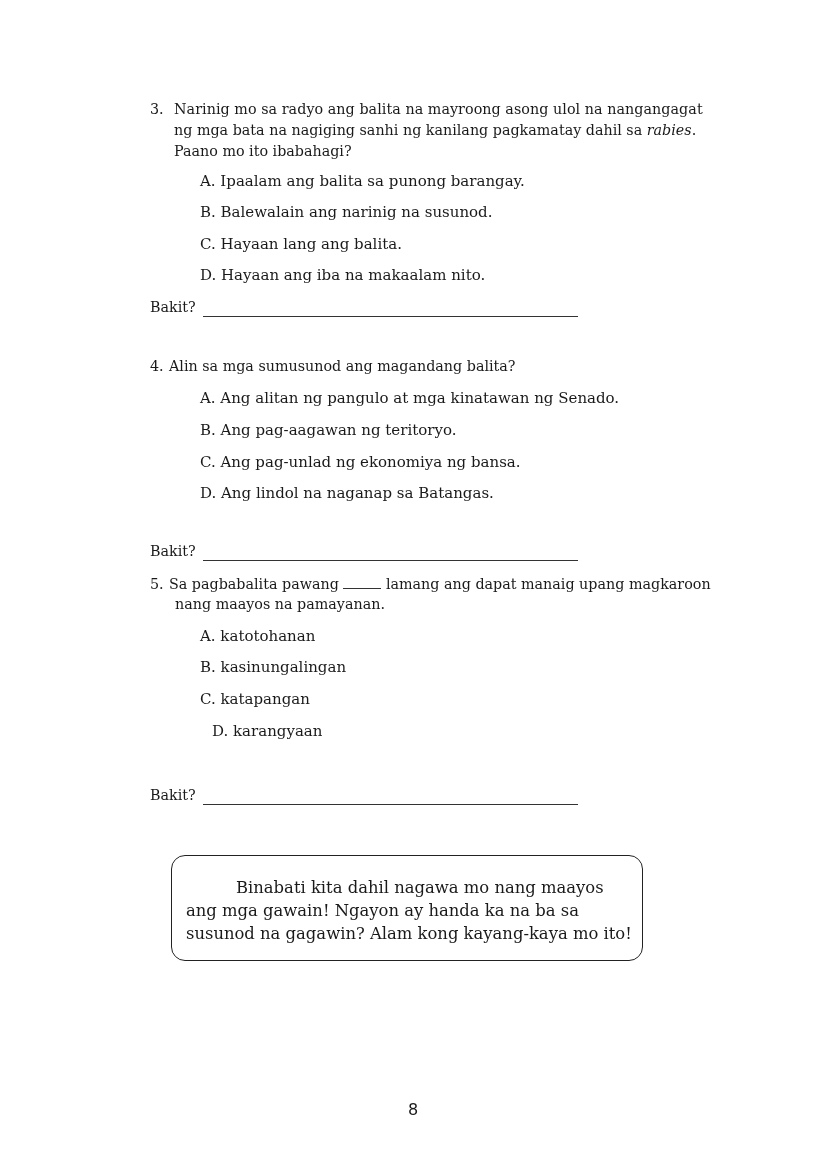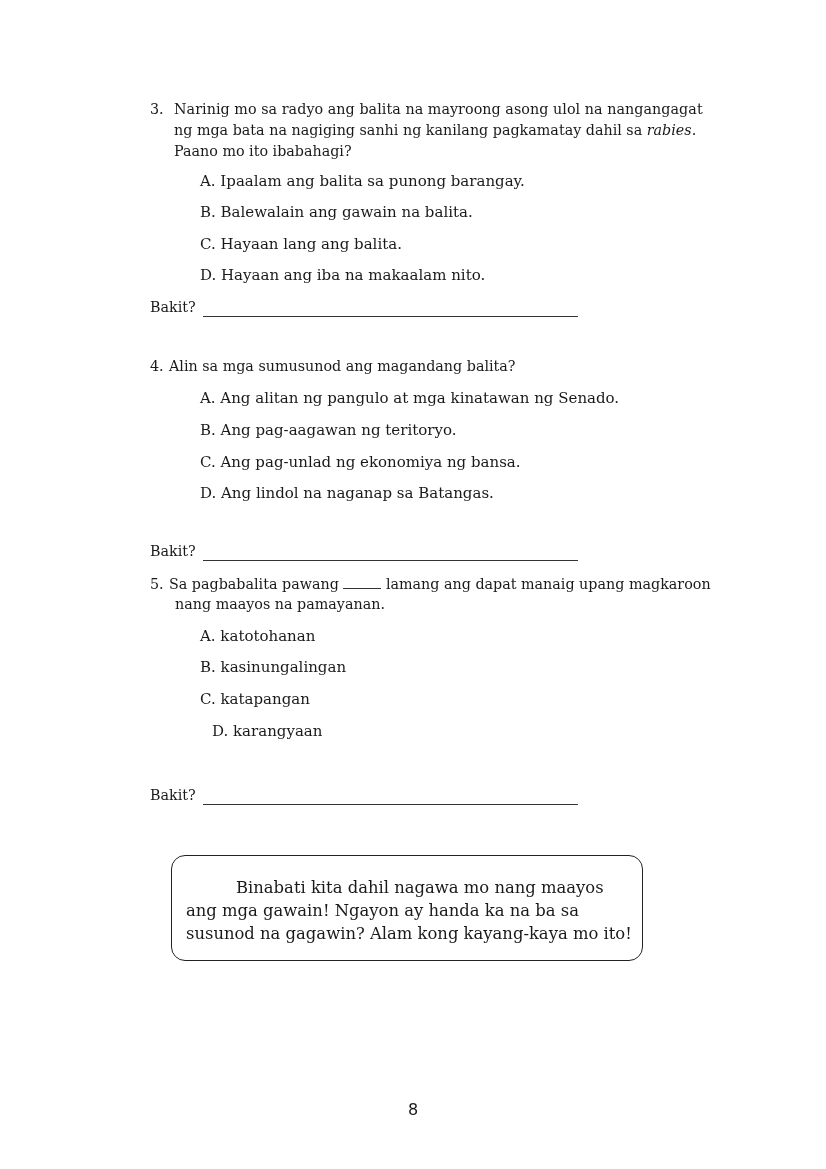--- a/index.html
+++ b/index.html
@@ -78,21 +78,21 @@
 
 <div class="page">
 
   <div>
     <span class="abs q-text" style="left:150px; top:99px;">3.</span>
     <span class="abs q-text" style="left:174px; top:99px; letter-spacing:0.05px;">Narinig mo sa radyo ang balita na mayroong asong ulol na nangangagat</span>
     <span class="abs q-text" style="left:174px; top:120px;"><span>ng mga bata na nagiging sanhi ng kanilang pagkamatay dahil sa </span><i>rabies</i><span>.</span></span>
     <span class="abs q-text" style="left:174px; top:141px;">Paano mo ito ibabahagi?</span>
 
     <span class="abs opt" style="left:200px; top:171px;">A. Ipaalam ang balita sa punong barangay.</span>
-    <span class="abs opt" style="left:200px; top:202px;">B. Balewalain ang gawain na balita.</span>
+    <span class="abs opt" style="left:200px; top:202px;">B. Balewalain ang narinig na susunod.</span>
     <span class="abs opt" style="left:200px; top:234px;">C. Hayaan lang ang balita.</span>
     <span class="abs opt" style="left:200px; top:265px;">D. Hayaan ang iba na makaalam nito.</span>
 
     <div class="abs bakit" style="left:150px; top:297px;">
       <span>Bakit?</span>
       <span class="line"></span>
     </div>
   </div>
 
   <div>

